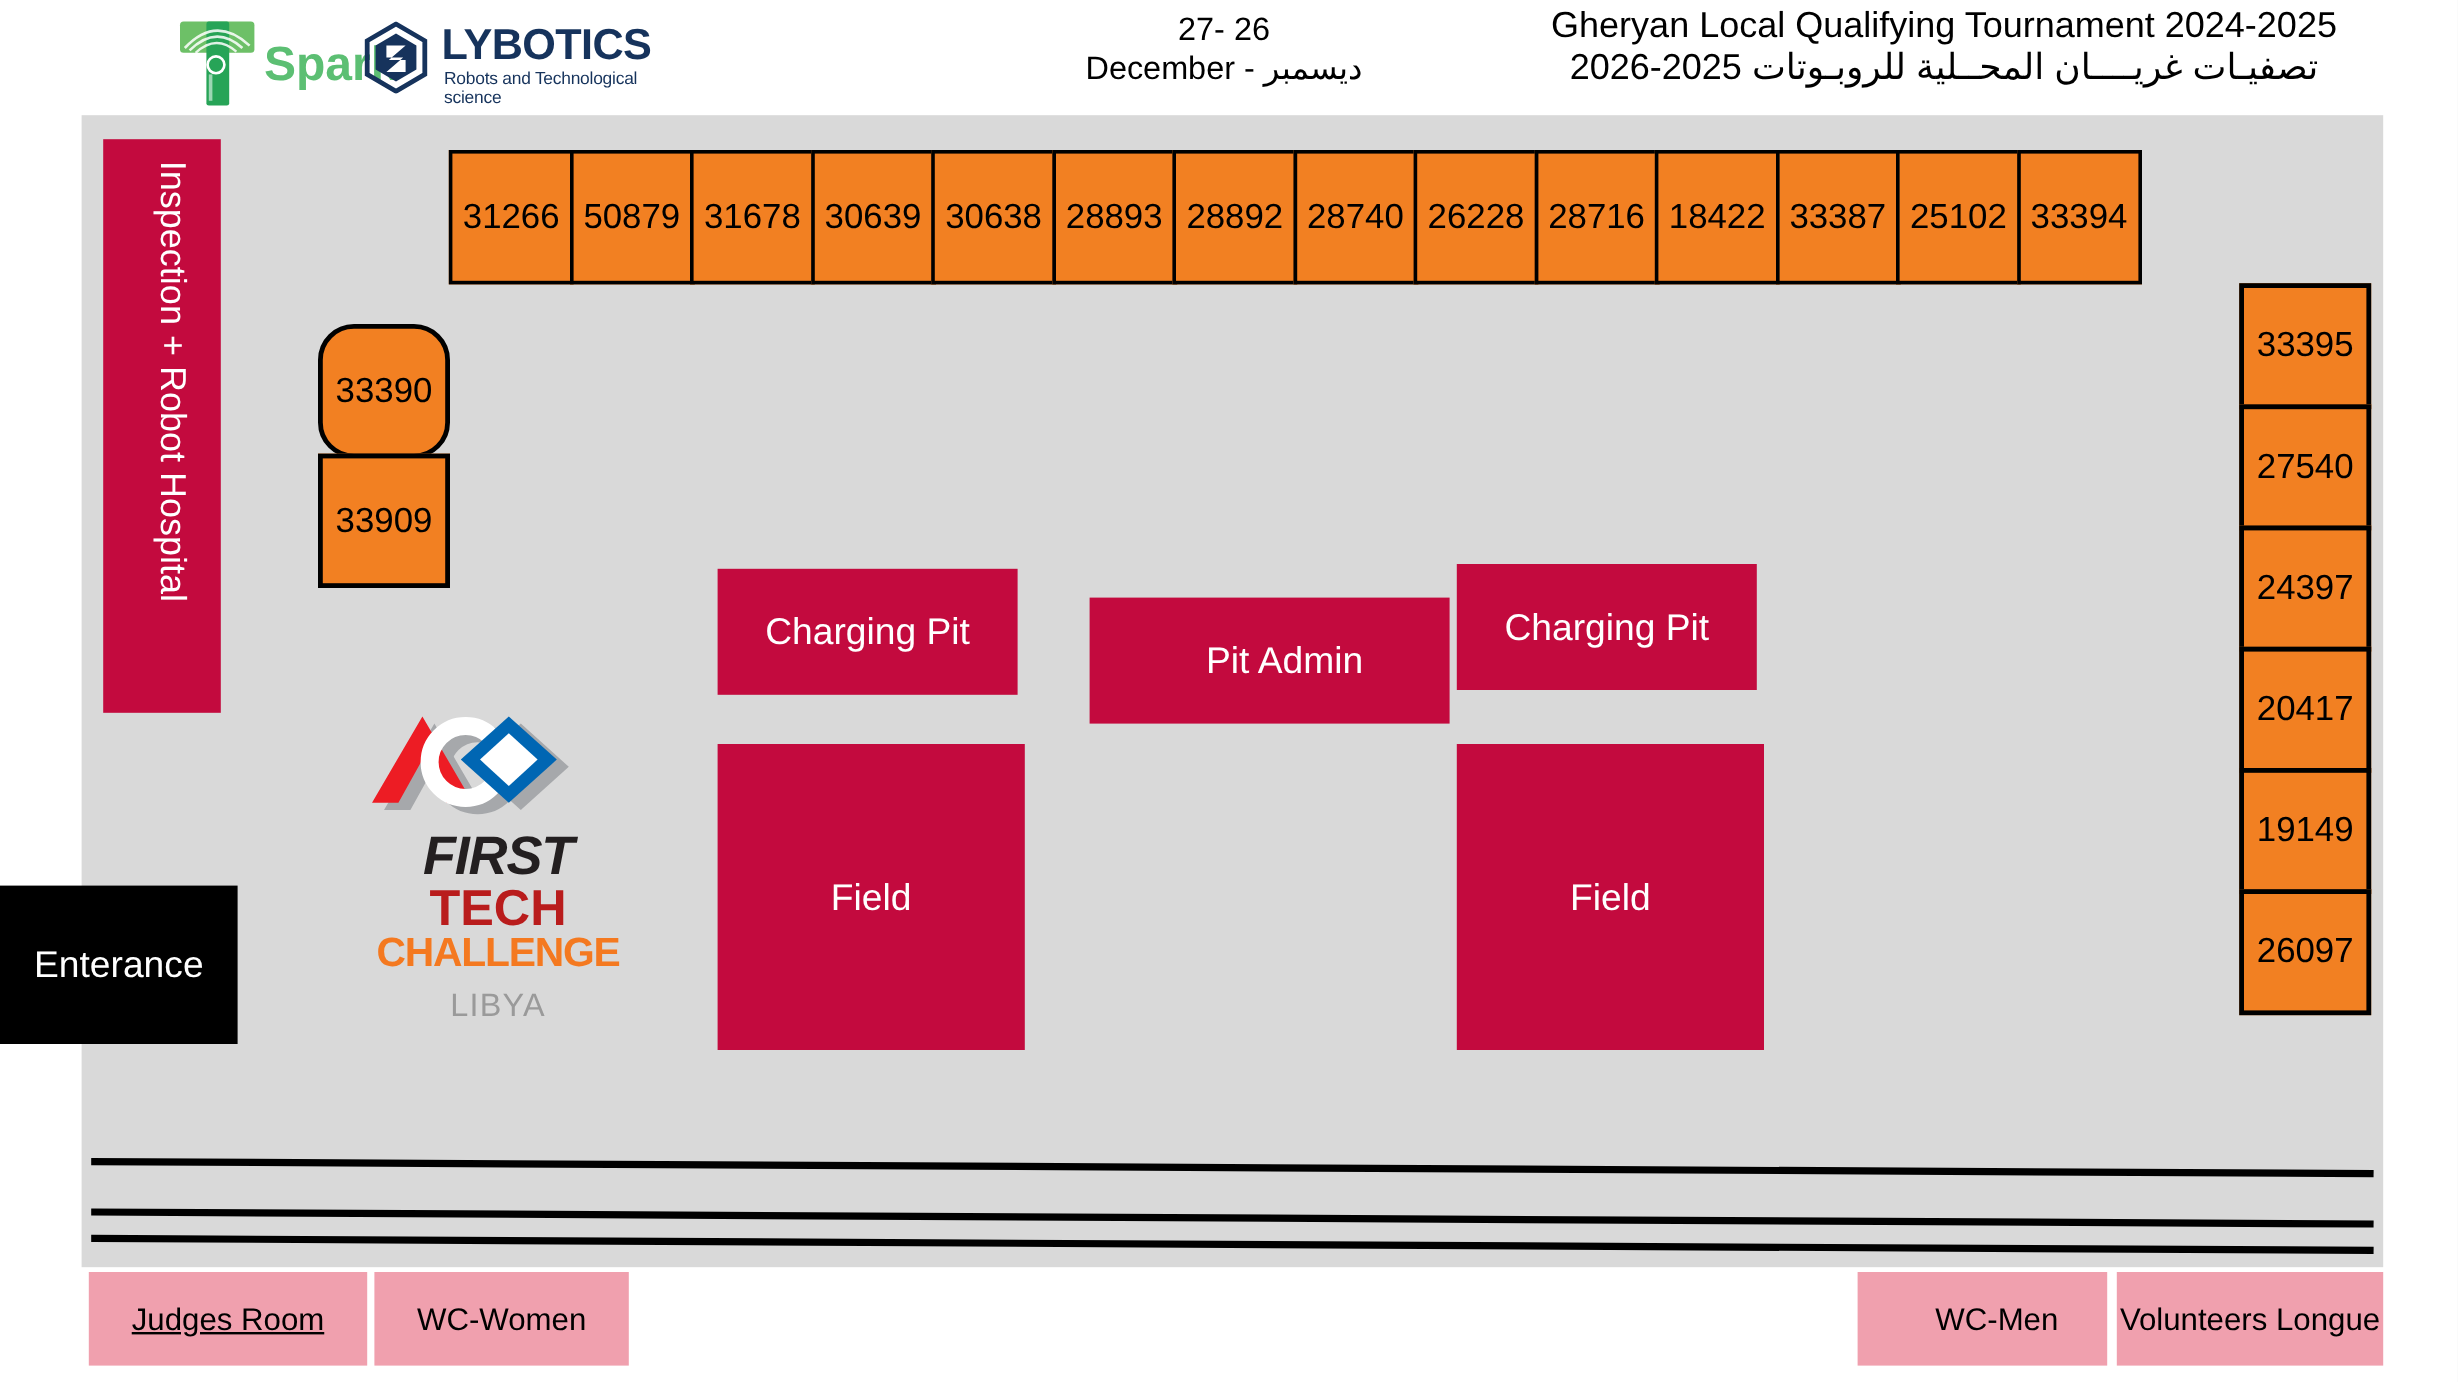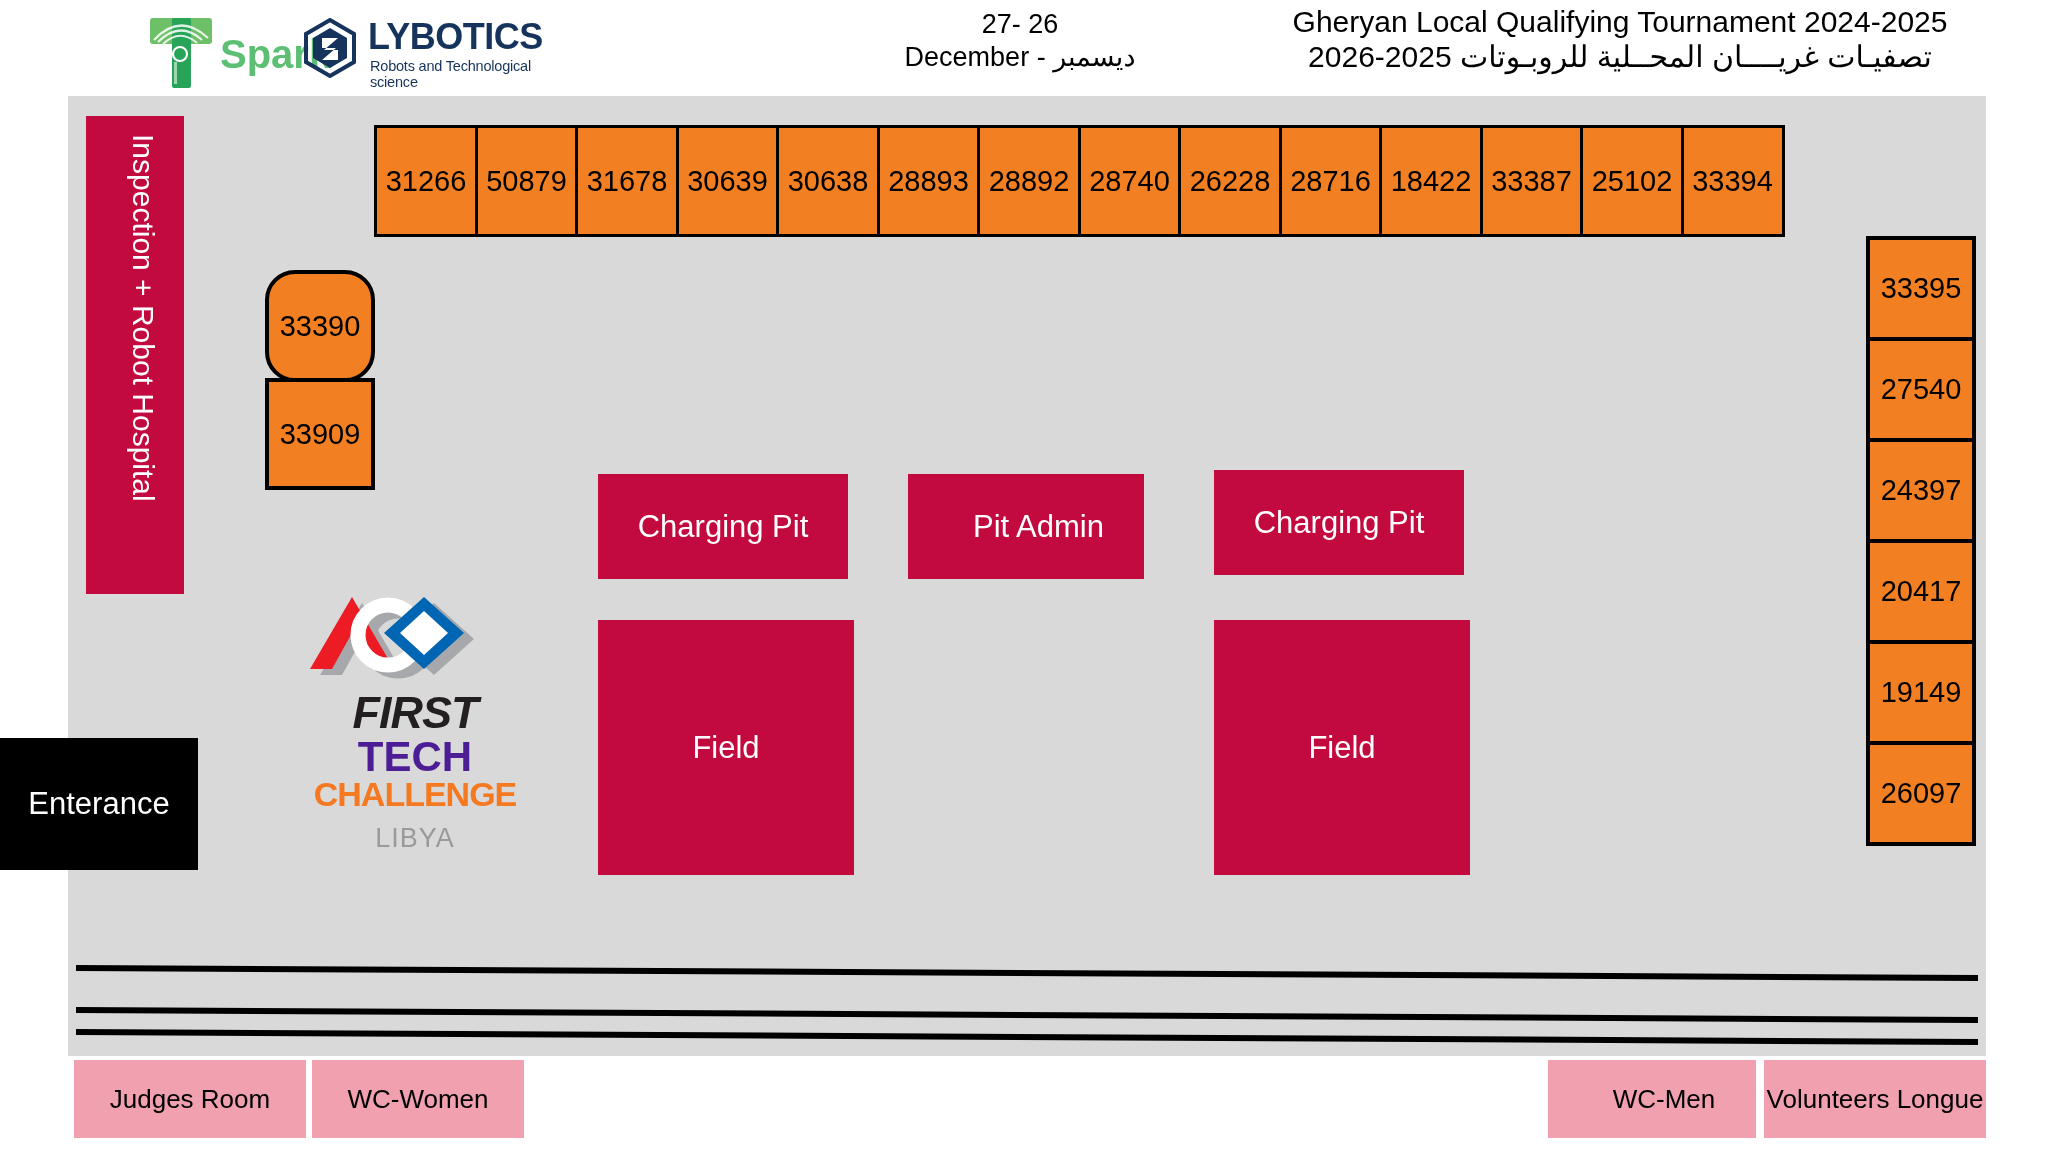--- a/index.html
+++ b/index.html
@@ -104,21 +104,21 @@
   }
   .pitcol-right .pit:first-child { margin-top: 0; }
 
   
   .room {
     position: absolute; background: #c30a3e;
     display: flex; align-items: center; justify-content: center;
     color: #ffffff; font-size: 31px;
   }
   .charge-left  { left: 598px;  top: 474px; width: 250px; height: 105px; }
-  .pit-admin    { left: 908px;  top: 474px; width: 236px; height: 105px; padding-left: 25px; }
+  .pit-admin    { left: 908px;  top: 498px; width: 300px; height: 105px; padding-left: 25px; }
   .charge-right { left: 1214px; top: 470px; width: 250px; height: 105px; }
   .field-left   { left: 598px;  top: 620px; width: 256px; height: 255px; }
   .field-right  { left: 1214px; top: 620px; width: 256px; height: 255px; }
 
   
   .entrance {
     position: absolute; left: 0px; top: 738px;
     width: 198px; height: 132px;
     background: #000000;
     display: flex; align-items: center; justify-content: center;
@@ -127,41 +127,41 @@
 
   
   .ftc { position: absolute; left: 300px; top: 595px; width: 230px; height: 280px; }
   .ftc-mark { position: absolute; left: 8px; top: 0px; width: 172px; height: 92px; }
   .ftc-first {
     position: absolute; left: 0; top: 92px; width: 230px; text-align: center;
     font-size: 45px; font-weight: bold; font-style: italic; color: #231f20; letter-spacing: -1px;
   }
   .ftc-tech {
     position: absolute; left: 0; top: 138px; width: 230px; text-align: center;
-    font-size: 42px; font-weight: bold; color: #4c1d95; letter-spacing: 0px;
+    font-size: 42px; font-weight: bold; color: #b91c1c; letter-spacing: 0px;
   }
   .ftc-challenge {
     position: absolute; left: 0; top: 180px; width: 230px; text-align: center;
     font-size: 34px; font-weight: bold; color: #f47920; letter-spacing: -1px;
   }
   .ftc-libya {
     position: absolute; left: 0; top: 228px; width: 230px; text-align: center;
     font-size: 27px; color: #9a9a9a; letter-spacing: 1px;
   }
 
   
   .corridor { position: absolute; left: 68px; top: 950px; width: 1918px; height: 110px; }
 
   
   .pinkroom {
     position: absolute; background: #f0a0ae;
     display: flex; align-items: center; justify-content: center;
     color: #000; font-size: 26px;
   }
-  .judges-room   { left: 74px;   top: 1060px; width: 232px; height: 78px; }
+  .judges-room   { left: 74px;   top: 1060px; width: 232px; height: 78px; text-decoration: underline; }
   .wc-women      { left: 312px;  top: 1060px; width: 212px; height: 78px; }
   .wc-men        { left: 1548px; top: 1060px; width: 208px; height: 78px; padding-left: 24px; }
   .volunteers    { left: 1764px; top: 1060px; width: 222px; height: 78px; }
 </style>
 </head>
 <body>
 
 <div id="root">
 
   <div class="header">

